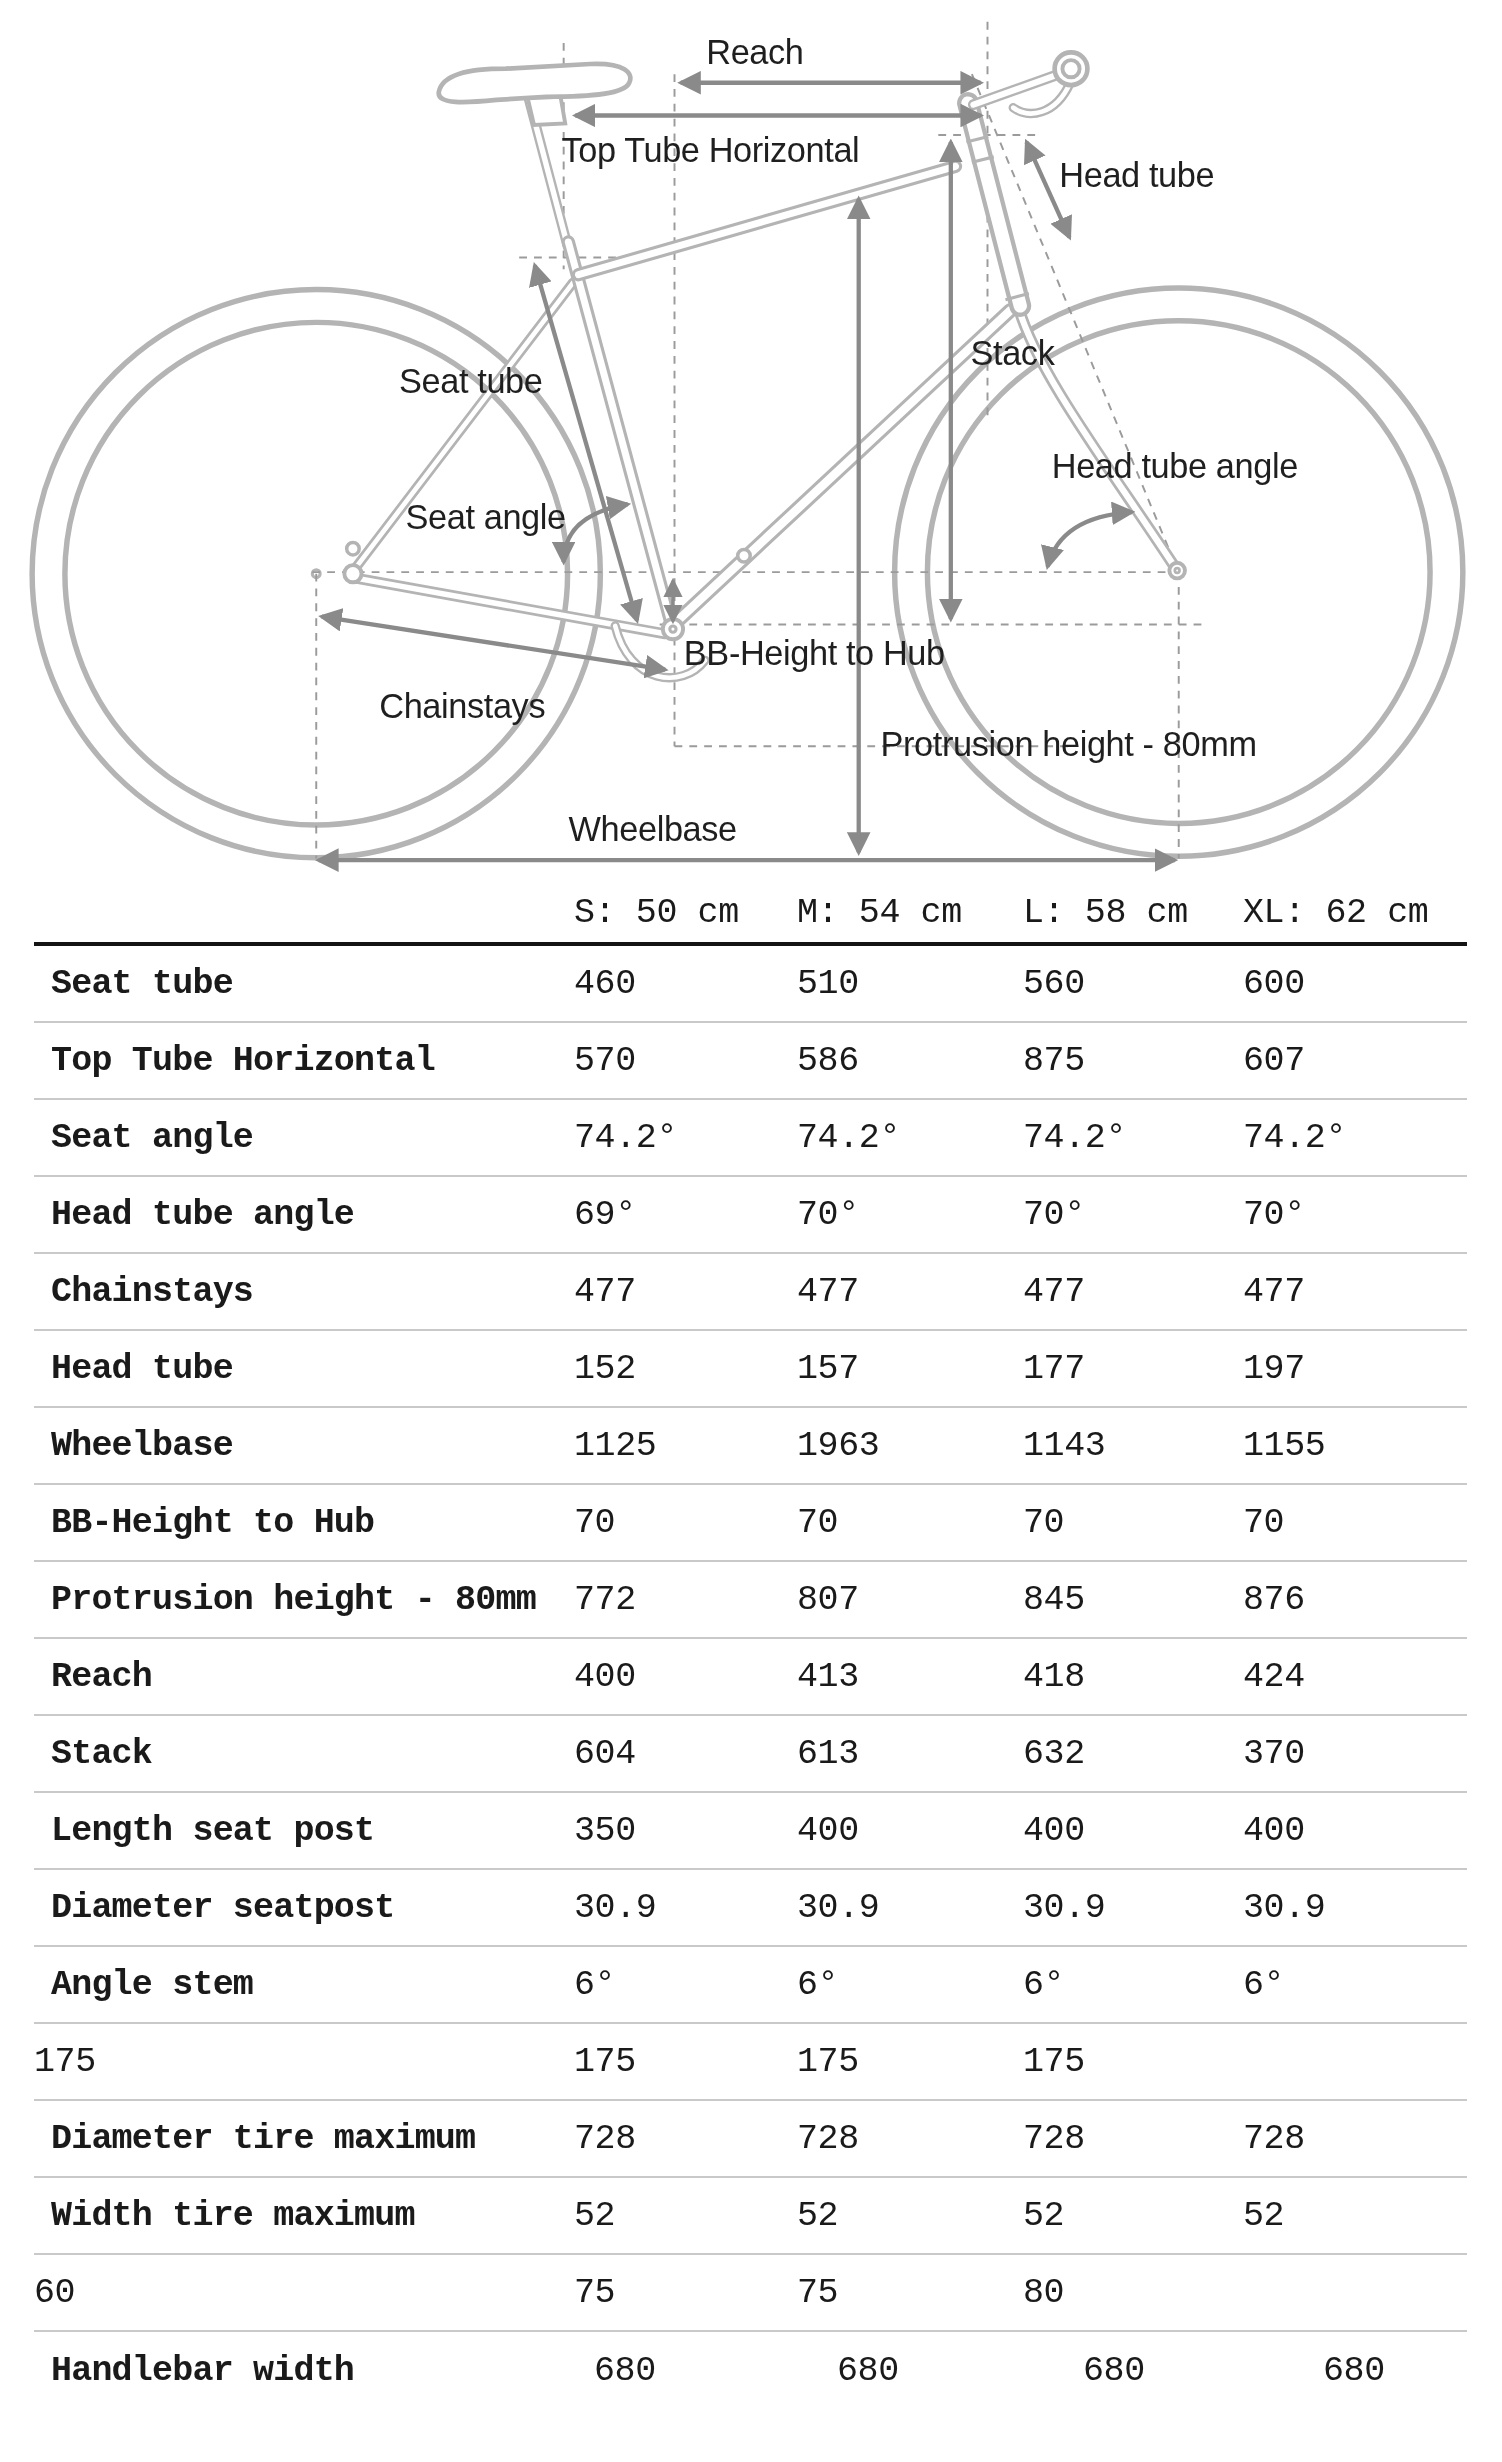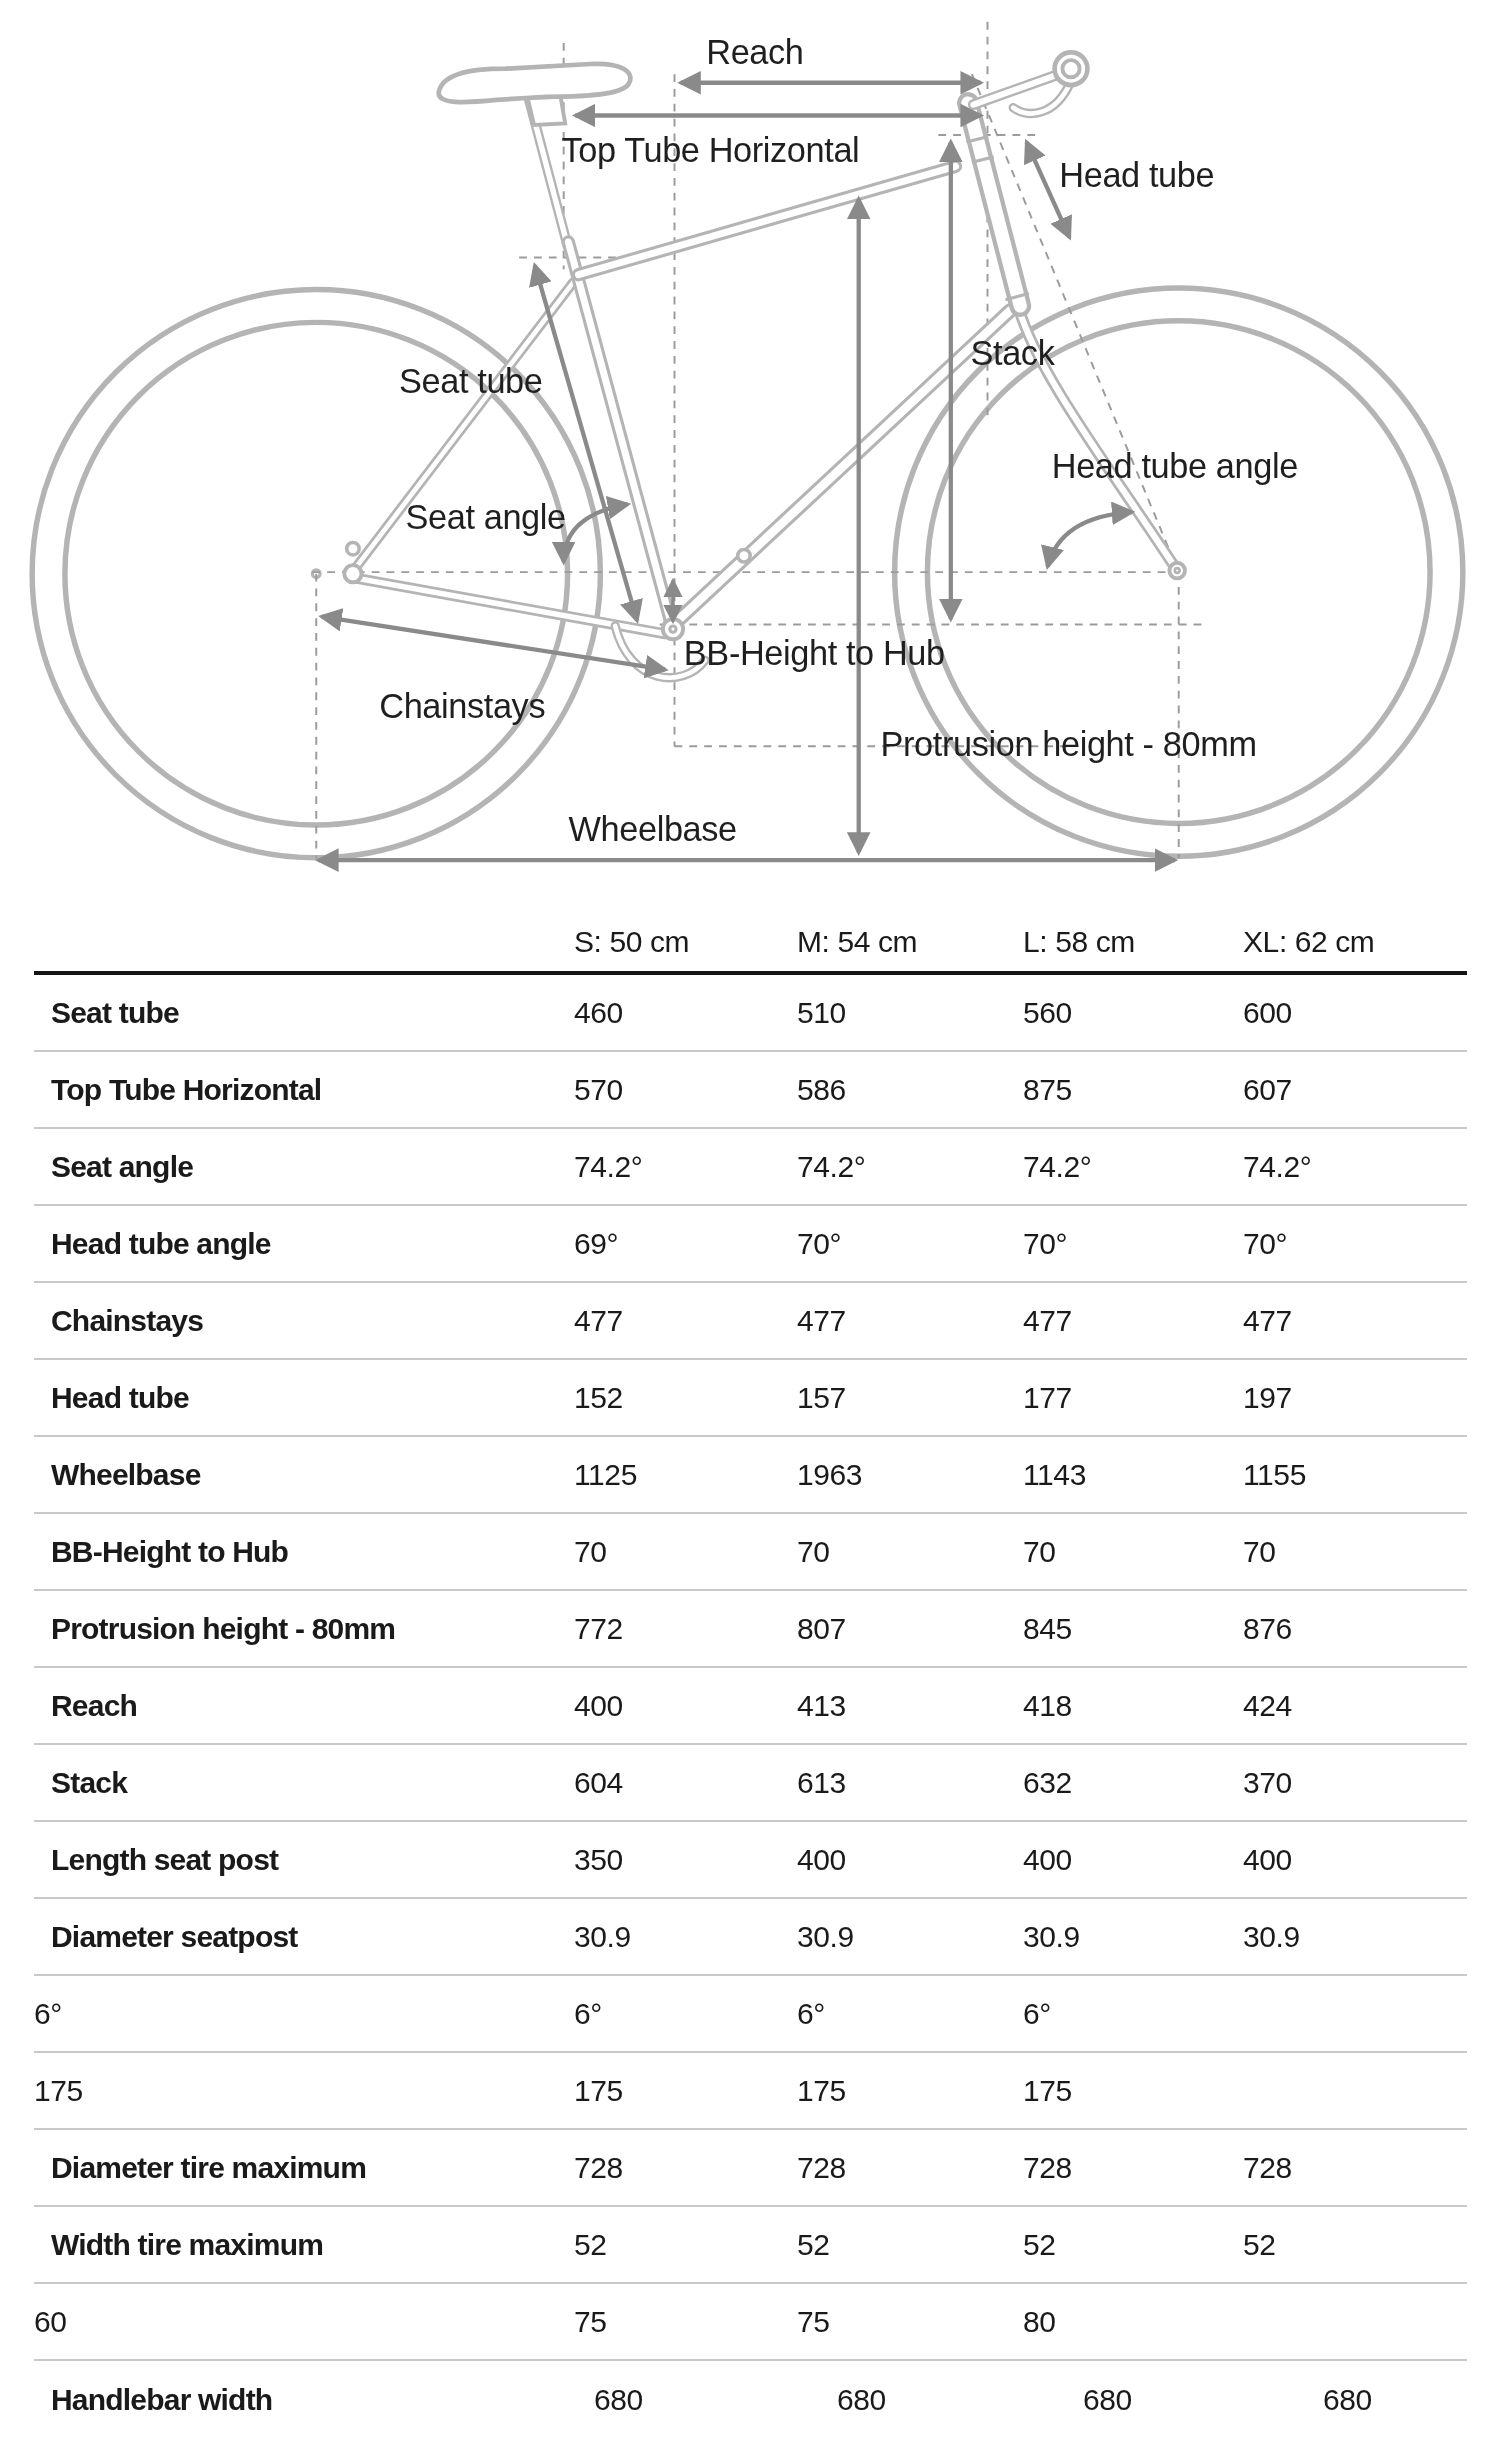--- a/index.html
+++ b/index.html
@@ -15,22 +15,22 @@
   }
   .tubeO{fill:none;stroke:#b4b4b4;stroke-linecap:round;}
   .tubeI{fill:none;stroke:#ffffff;stroke-linecap:round;}
   .wheelC{fill:none;stroke:#b4b4b4;stroke-width:7;}
   .dash{fill:none;stroke:#9b9b9b;stroke-width:2.5;stroke-dasharray:10 9;}
   .dim{fill:none;stroke:#8a8a8a;stroke-width:5.5;}
   .dimS{fill:none;stroke:#8a8a8a;stroke-width:4.5;}
   .fitW{fill:#ffffff;stroke:#b4b4b4;}
   
   .geo-table{
-    position:absolute;left:34px;top:912px;width:1433px;
-    font-size:30px;letter-spacing:-0.4px;
+    position:absolute;left:34px;top:883px;width:1433px;
+    font-size:35px;letter-spacing:-0.4px;font-family:Liberation Mono, monospace;
   }
   .t-head{
     display:grid;grid-template-columns:540px 223px 226px 220px auto;
     height:59px;align-items:center;
     border-bottom:4.7px solid #141414;
   }
   .t-head .cell{font-weight:400;color:#1a1a1a;}
   .t-row{
     display:grid;grid-template-columns:540px 223px 226px 220px auto;
     height:77px;box-sizing:border-box;align-items:center;
@@ -251,20 +251,21 @@
         <div class="val">400</div>
       </div>
       <div class="t-row">
         <div class="lbl">Diameter seatpost</div>
         <div class="val">30.9</div>
         <div class="val">30.9</div>
         <div class="val">30.9</div>
         <div class="val">30.9</div>
       </div>
       <div class="t-row">
+        <div class="lbl">Angle stem</div>
         <div class="val">6°</div>
         <div class="val">6°</div>
         <div class="val">6°</div>
         <div class="val">6°</div>
       </div>
       <div class="t-row">
         <div class="val">175</div>
         <div class="val">175</div>
         <div class="val">175</div>
         <div class="val">175</div>

